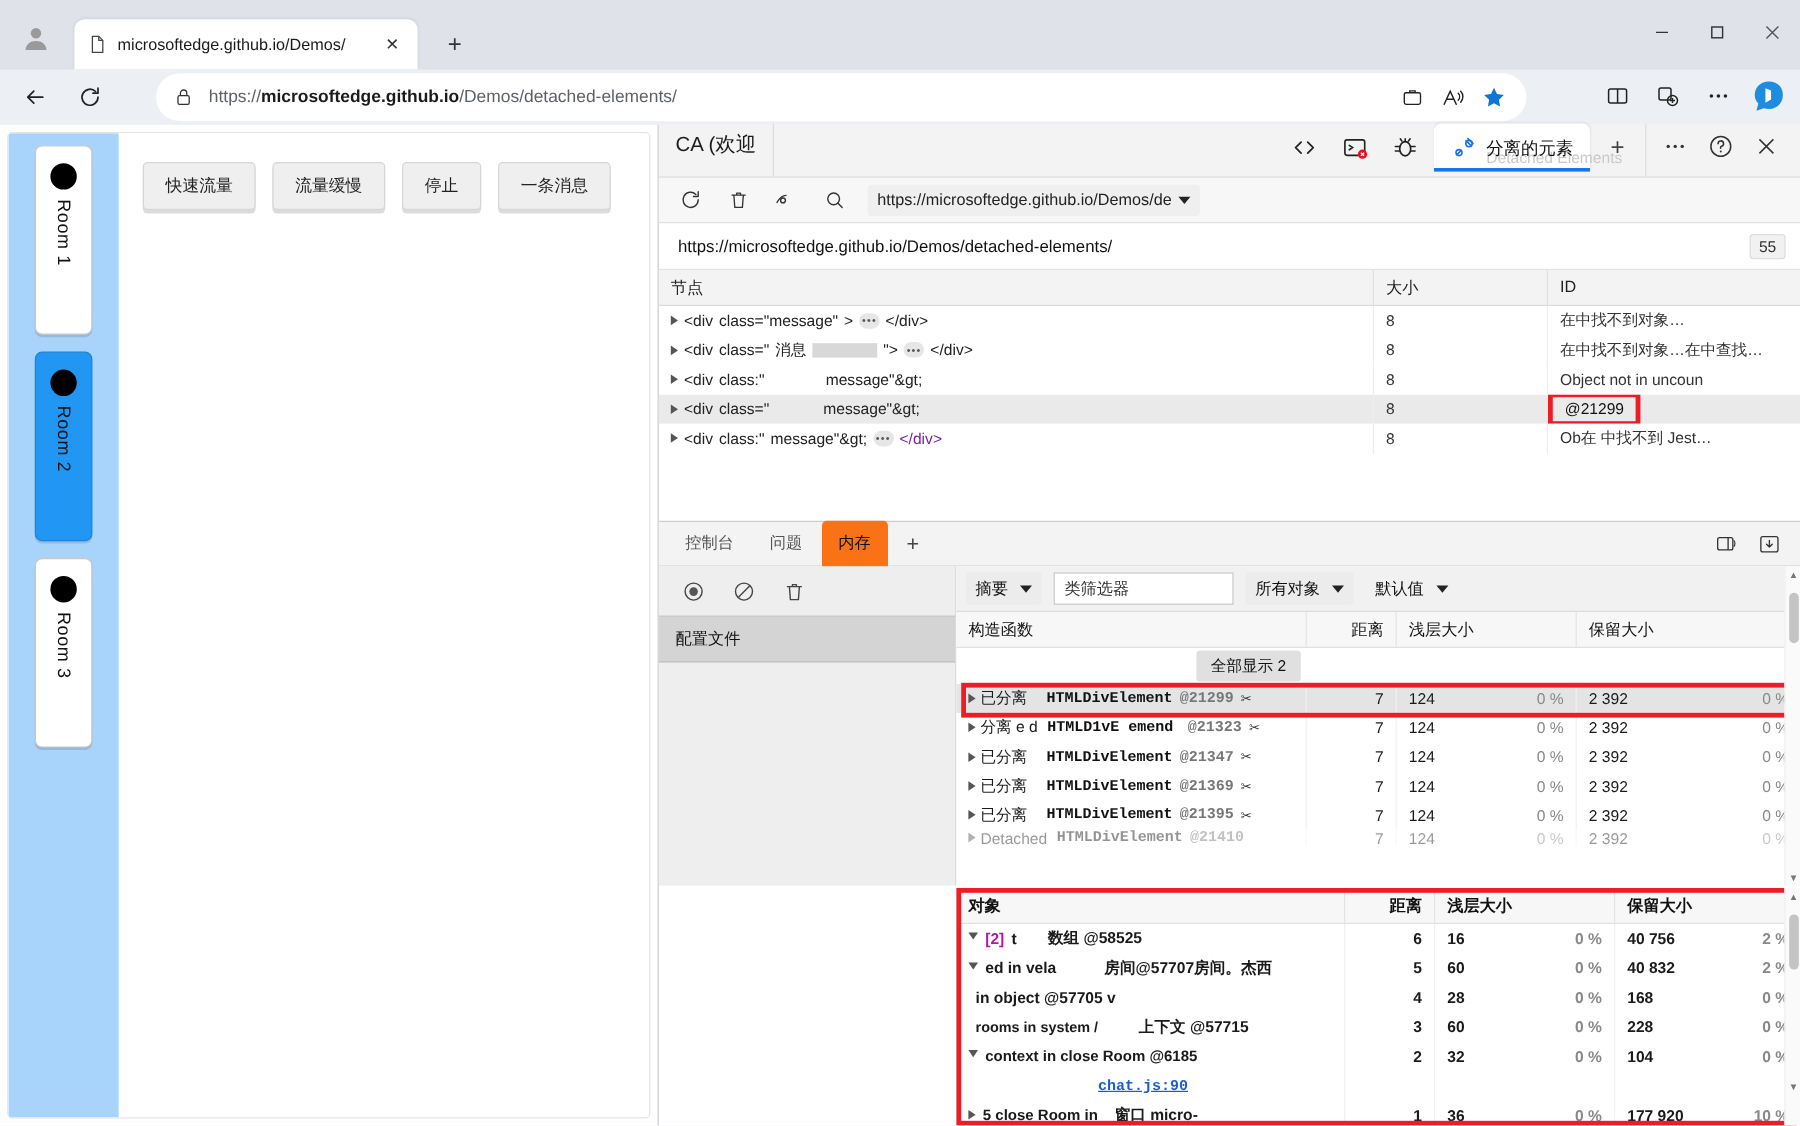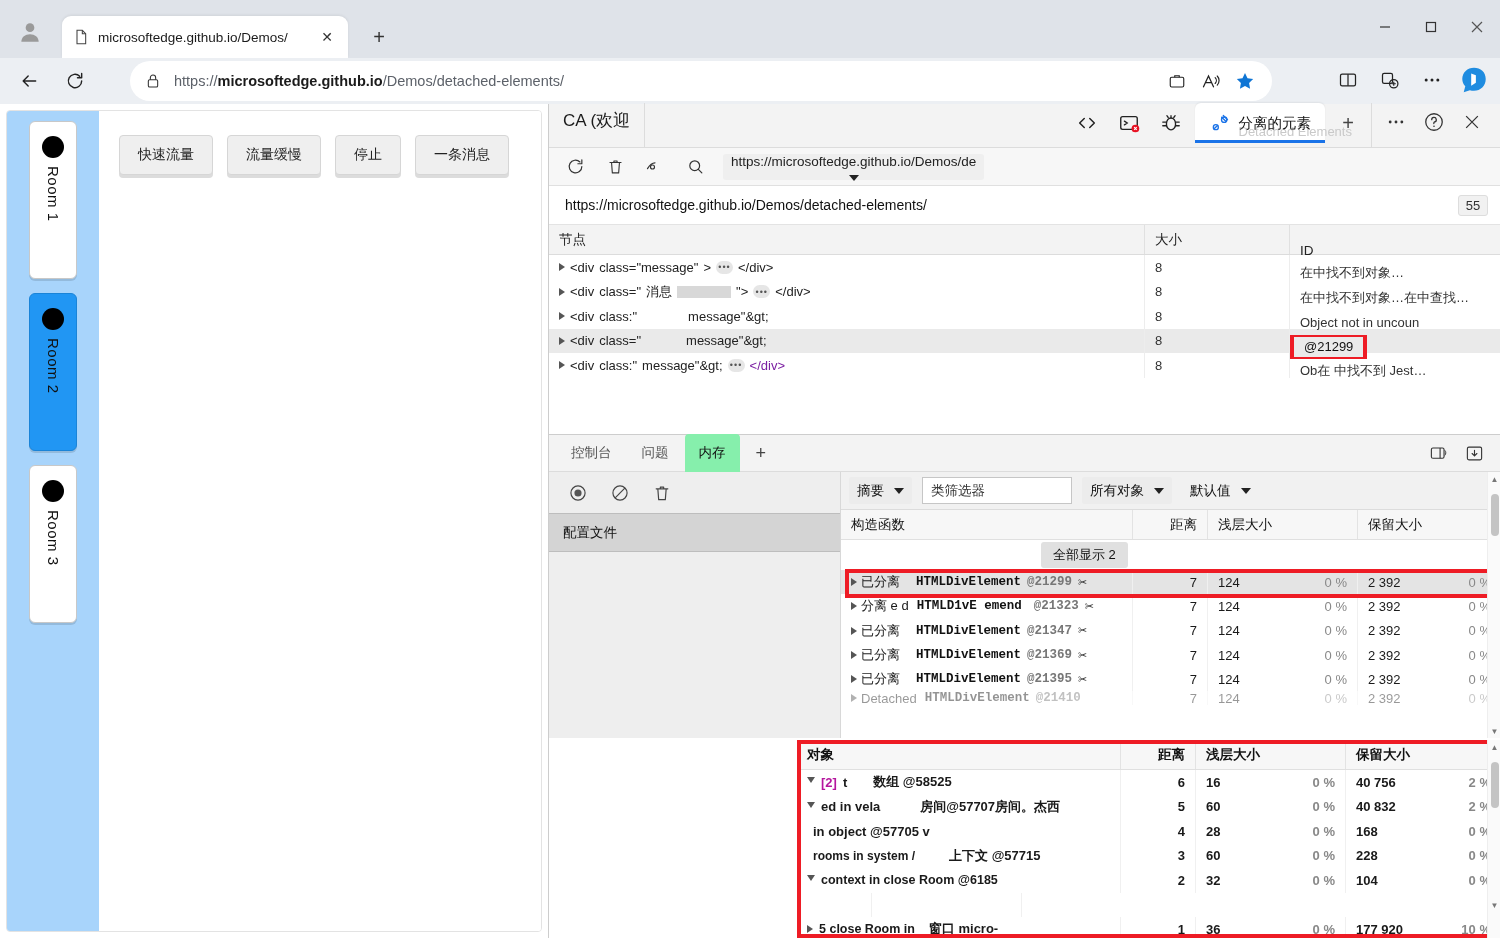--- a/index.html
+++ b/index.html
@@ -80,31 +80,31 @@
   .dt-panel-tab .tl { font-size:14.5px; color:#111; position:relative; z-index:2; }
   .dt-panel-tab .ghost { position:absolute; left:44px; bottom:4px; font-size:13px; color:#c9c9c9; z-index:1; white-space:nowrap; }
   .dt-panel-tab::after { content:""; position:absolute; left:0; right:0; bottom:0; height:3px; background:#1a73e8; }
   .dt-plus { width:34px; height:34px; display:flex; align-items:center; justify-content:center; font-size:20px; color:#444; font-weight:300; }
   .dt-rightcluster { display:flex; align-items:center; gap:2px; padding:0 10px 6px 6px; border-left:1px solid #dcdcdc; margin-left:6px; height:44px; }
   .dt-rightcluster .dt-ic { height:44px; }
 
   
   .de-toolbar { height:38px; background:#f7f7f7; border-bottom:1px solid #e0e0e0; display:flex; align-items:center; gap:4px; padding:0 8px; }
   .de-toolbar .tbi { width:36px; height:30px; display:flex; align-items:center; justify-content:center; color:#333; }
-  .de-select { margin-left:6px; height:26px; background:#efefef; border-radius:3px; display:flex; align-items:center; padding:0 8px; gap:6px; font-size:13.5px; color:#222;flex-direction:column; }
+  .de-select { margin-left:6px; height:26px; background:#efefef; border-radius:3px; display:flex; align-items:center; padding:0 8px; gap:6px; font-size:13.5px; color:#222; }
 
   .de-urlrow { height:38px; display:flex; align-items:center; justify-content:space-between; padding:0 12px 0 16px; font-size:14px; color:#111; }
   .de-count { background:#f1f1f1; border:1px solid #ddd; border-radius:3px; min-width:30px; text-align:center; font-size:13px; padding:2px 6px; color:#333; }
 
   .de-table { border-top:1px solid #e3e3e3; }
   .de-head { display:flex; height:30px; background:#f3f3f3; border-bottom:1px solid #dcdcdc; font-size:13.5px; color:#222; }
   .de-head div { padding:6px 10px; border-right:1px solid #e0e0e0; }
   .c-node { width:596px; }
   .c-size { width:145px; }
-  .c-id { flex:1; border-right:none !important;margin-top:12px; }
+  .c-id { flex:1; border-right:none !important; }
   .de-row { display:flex; height:24.5px; font-size:13px; align-items:center; }
   .de-row.sel { background:#eaeaea; }
   .de-row .cell { padding:0 10px; overflow:hidden; white-space:nowrap; }
   .de-row .cell.c-node { border-right:1px solid #ededed; height:24.5px; display:flex; align-items:center; gap:5px; }
   .de-row .cell.c-size { border-right:1px solid #ededed; height:24.5px; display:flex; align-items:center; color:#333; }
   .de-row .cell.c-id { height:24.5px; display:flex; align-items:center; color:#333; position:relative; }
   .tri { width:0;height:0;border-left:6px solid #555;border-top:4px solid transparent;border-bottom:4px solid transparent; flex:0 0 6px; }
   .tri.down { border-left:4px solid transparent;border-right:4px solid transparent;border-top:6px solid #555; }
   .tagtxt { color:#222; }
   .ellip { display:inline-flex; align-items:center; justify-content:center; width:17px; height:13px; background:#e6e6e6; border-radius:7px; font-size:9px; color:#555; letter-spacing:1px; }
@@ -112,26 +112,26 @@
   .msgmask { display:inline-block; width:54px; height:12px; background:#d8d8d8; vertical-align:middle; }
 
   .hl-id { position:absolute; left:0; top:-2px; border:4px solid #ee1c25; padding:0 10px; height:28px; display:flex; align-items:center; font-size:13px; color:#111; background:#eaeaea; }
 
   .de-status { height:32px; border-top:1px solid #e3e3e3; display:flex; align-items:center; padding:0 18px; font-size:13.5px; color:#222; background:#fff; }
 
   
   .drawer { position:absolute; left:0; top:0; width:952px; }
   .drawer-tabbar { height:38px; background:#f3f3f3; border-top:1px solid #cdcdcd; border-bottom:1px solid #dcdcdc; display:flex; align-items:center; padding-left:8px; gap:2px; }
   .dtab { padding:8px 14px; font-size:13.5px; color:#555; border-radius:4px 4px 0 0; }
-  .dtab.active { background:#86efac; color:#111; height:38px; display:flex; align-items:center; }
+  .dtab.active { background:#f97316; color:#111; height:38px; display:flex; align-items:center; }
   .drawer-right { margin-left:auto; display:flex; gap:6px; padding-right:12px; }
   .drawer-right .di { width:30px; height:28px; display:flex; align-items:center; justify-content:center; color:#333; }
 
   .mem-body { display:flex; height:266px; }
-  .mem-left { width:292px; border-right:1px solid #d8d8d8; background:#eee; }
+  .mem-left { width:248px; border-right:1px solid #d8d8d8; background:#eee; }
   .mem-lefttools { height:42px; display:flex; align-items:center; gap:16px; padding-left:16px; border-bottom:1px solid #bdbdbd; }
   .mem-lefttools .mi { width:26px; height:26px; display:flex; align-items:center; justify-content:center; color:#444; }
   .mem-profile { height:38px; background:#d4d4d4; border-bottom:1px solid #bdbdbd; display:flex; align-items:center; padding-left:14px; font-size:13.5px; color:#111; }
 
   .mem-right { flex:1; position:relative; background:#fff; }
   .mem-filterbar { height:38px; background:#f1f1f1; border-bottom:1px solid #dcdcdc; display:flex; align-items:center; gap:10px; padding:0 8px; }
   .sel-box { height:27px; background:#ececec; border-radius:2px; display:flex; align-items:center; padding:0 8px; gap:10px; font-size:13.5px; color:#111; }
   .txt-box { height:27px; width:150px; background:#fff; border:1px solid #c6c6c6; display:flex; align-items:center; padding:0 8px; font-size:13.5px; color:#333; }
   .caret { width:0;height:0;border-left:5px solid transparent;border-right:5px solid transparent;border-top:6px solid #222; }
 
@@ -778,20 +778,23 @@
             <span>32</span>
             <span class="pct">0 %</span>
           </div>
         <div class="gc g-ret">
             <span>104</span>
             <span class="pct">0 %</span>
           </div>
       </div>
 
       <div class="rrow">
+        <div class="gc r-obj" style="padding-left:118px">
+            <span class="linkjs">chat.js:90</span>
+          </div>
         <div class="gc g-dist"></div>
         <div class="gc g-shal">
             <span></span>
           </div>
         <div class="gc g-ret">
             <span></span>
           </div>
       </div>
 
       <div class="rrow">

